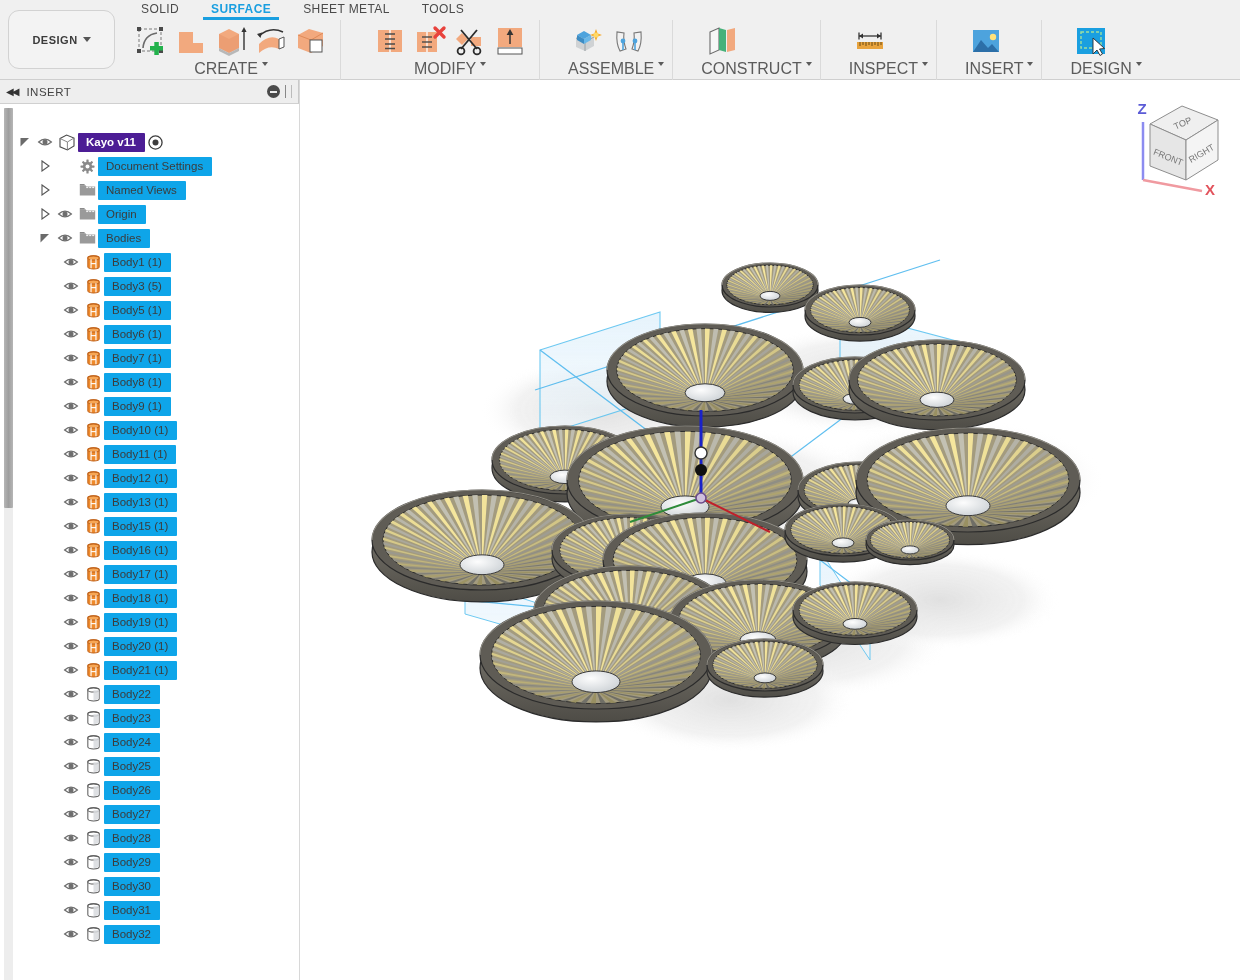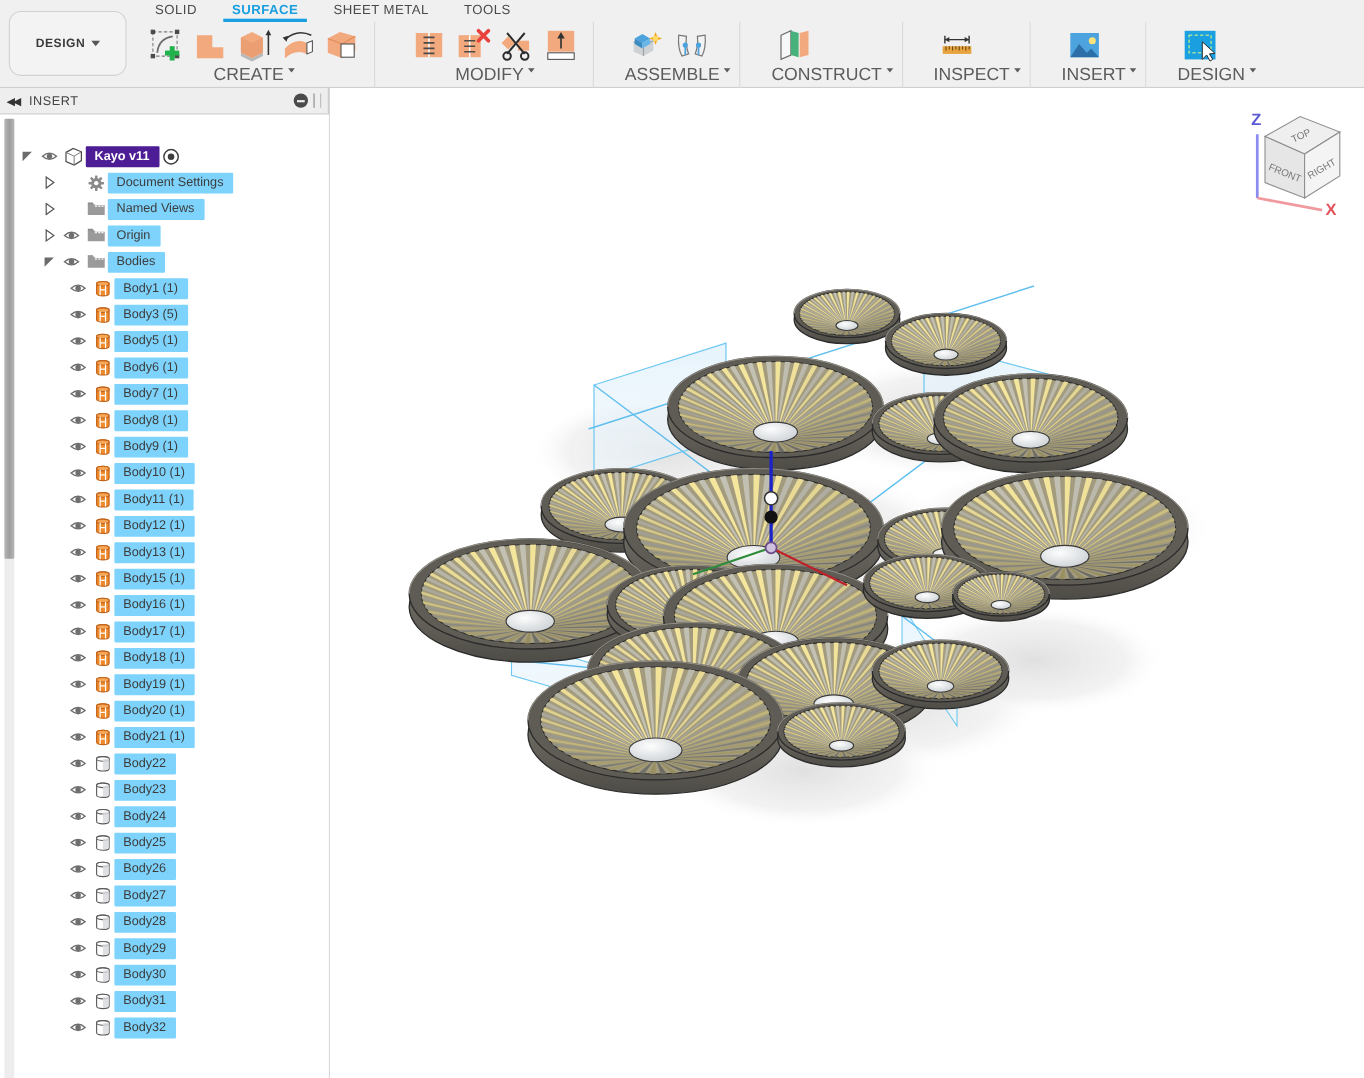--- a/index.html
+++ b/index.html
@@ -93,21 +93,21 @@
 
   .trow {
     display: flex; align-items: center; height: 24px;
     font-size: 11.5px; color: #3c3c3c; white-space: nowrap;
   }
   .twist { width: 18px; height: 24px; display: flex; align-items: center; justify-content: center; }
   .twist svg { display: block; }
   .eye { width: 22px; height: 24px; display: flex; align-items: center; justify-content: center; }
   .nodeicon { width: 22px; height: 24px; display: flex; align-items: center; justify-content: center; }
   .tlabeltxt {
-    background: #7dd3fc; padding: 3px 9px 4px 8px; border-radius: 1px;
+    background: #0ea5e9; padding: 3px 9px 4px 8px; border-radius: 1px;
     color: #3c3c3c; font-size: 11.5px; line-height: 12px;
   }
   .trow.root .tlabeltxt { background: #4c1d95; color: #ffffff; font-weight: bold; }
   .radio { width: 22px; height: 24px; display: flex; align-items: center; justify-content: center; }
 
   
   .ind1 { padding-left: 0px; }
   .ind2 { padding-left: 20px; }
   .ind3 { padding-left: 44px; }
 

